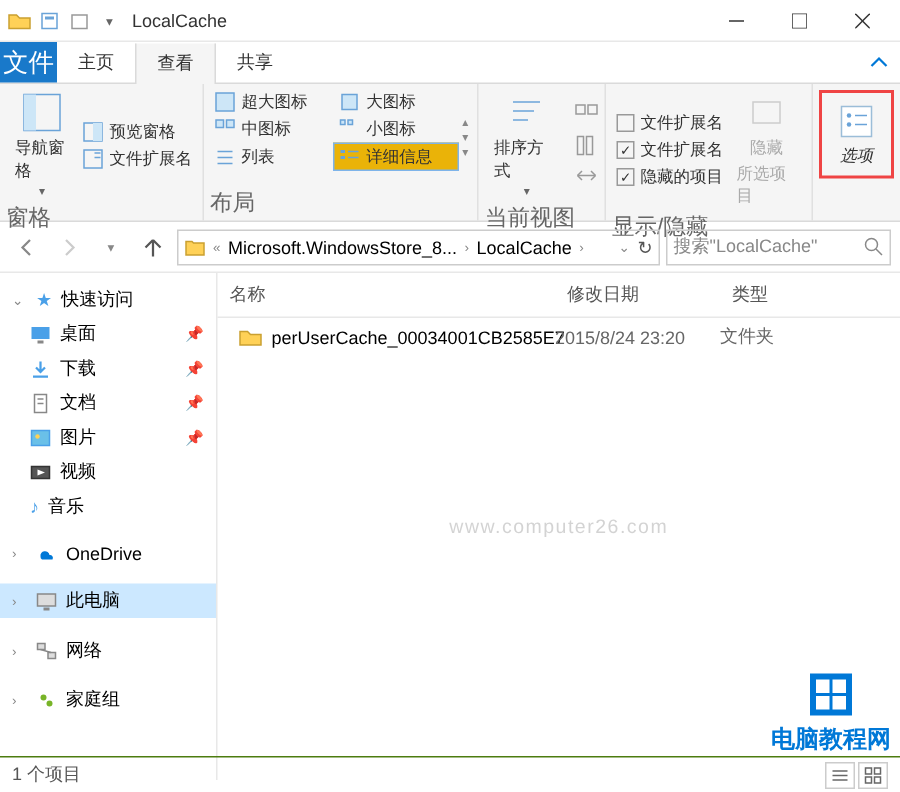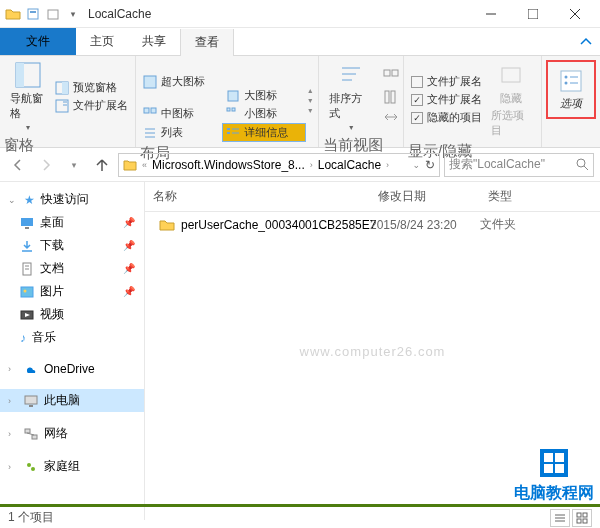--- a/index.html
+++ b/index.html
@@ -6,21 +6,21 @@
 body { background: #fff; width: 600px; height: 528px; overflow: hidden; position: relative; }
 
 .titlebar { height: 28px; display: flex; align-items: center; padding: 0 4px; border-bottom: 1px solid #e8e8e8; }
 .titlebar .icons { display: flex; gap: 2px; align-items: center; }
 .titlebar .icons .ic { width: 18px; height: 18px; display: flex; align-items: center; justify-content: center; border: 1px solid transparent; }
 .titlebar .title { margin-left: 6px; font-size: 12px; color: #333; }
 .winctrl { margin-left: auto; display: flex; }
 .winctrl .btn { width: 42px; height: 26px; display: flex; align-items: center; justify-content: center; color: #555; }
 
 .tabs { height: 28px; display: flex; align-items: stretch; background: #fff; border-bottom: 1px solid #dadada; }
-.tab-file { background: #1979ca; color: #000000; font-size: 12px; padding: 0 26px; display: flex; align-items: center; }
+.tab-file { background: #1979ca; color: #ffffff; font-size: 17px; padding: 0 2px; display: flex; align-items: center; }
 .tab { font-size: 12px; padding: 0 14px; display: flex; align-items: center; color: #333; }
 .tab.active { background: #f5f5f5; border-left: 1px solid #dadada; border-right: 1px solid #dadada; position: relative; top: 1px; }
 .tabs .expand { margin-left: auto; padding: 0 8px; display: flex; align-items: center; color: #0078d7; }
 
 .ribbon { background: #f5f5f5; border-bottom: 1px solid #dadada; height: 92px; display: flex; font-size: 11px; color: #333; }
 .rgroup { border-right: 1px solid #e0e0e0; display: flex; flex-direction: column; padding: 3px 4px 0; }
 .rgroup .body { flex: 1; display: flex; }
 .rgroup .label { text-align: left; font-size: 15px; color: #666; padding: 2px 0; }
 .vstack { display: flex; flex-direction: column; gap: 1px; }
 .hitem { display: flex; align-items: center; gap: 4px; padding: 1px 3px; white-space: nowrap; }
@@ -54,21 +54,21 @@
 .cols { display: flex; border-bottom: 1px solid #e8e8e8; color: #555; }
 .cols div { padding: 6px 8px; }
 .col-name { width: 225px; }
 .col-date { width: 110px; }
 .col-type { flex: 1; }
 .row { display: flex; align-items: center; padding: 4px 0; }
 .row .c-name { width: 225px; display: flex; align-items: center; gap: 6px; padding-left: 14px; }
 .row .c-date { width: 110px; color: #666; }
 .row .c-type { flex: 1; color: #666; }
 
-.statusbar { position: absolute; bottom: 0; left: 0; right: 0; height: 24px; border-top: 3px solid #4d7c0f; display: flex; align-items: center; padding: 0 8px; font-size: 12px; color: #555; }
+.statusbar { position: absolute; bottom: 0; left: 0; right: 0; height: 24px; border-top: 1px solid #4d7c0f; display: flex; align-items: center; padding: 0 8px; font-size: 12px; color: #555; }
 .statusbar .viewbtns { margin-left: auto; display: flex; gap: 2px; }
 .statusbar .vb { width: 20px; height: 18px; border: 1px solid #ccc; display: flex; align-items: center; justify-content: center; }
 
 .watermark { position: absolute; left: 50%; top: 50%; transform: translate(-50%,-50%); font-size: 13px; color: rgba(130,130,130,0.35); pointer-events: none; letter-spacing: 1px; }
 .brand { position: absolute; right: 6px; bottom: 24px; display: flex; align-items: center; gap: 6px; flex-direction: column; }
 .brand .bic { width: 28px; height: 28px; background: #0078d7; display: grid; grid-template-columns: 1fr 1fr; grid-template-rows: 1fr 1fr; gap: 2px; padding: 4px; }
 .brand .bic div { background: #fff; }
 .brand .btxt { color: #0078d7; font-size: 16px; font-weight: bold; }
 
 svg { display: block; }
@@ -114,22 +114,22 @@
           <line x1="0" y1="0" x2="10" y2="10" stroke="#333"></line>
           <line x1="10" y1="0" x2="0" y2="10" stroke="#333"></line>
         </svg>
       </div>
   </div>
 </div>
 
 <div class="tabs">
   <div class="tab-file">文件</div>
   <div class="tab">主页</div>
+  <div class="tab active">查看</div>
   <div class="tab">共享</div>
-  <div class="tab active">查看</div>
   <div class="expand">
     <svg width="12" height="12">
         <path d="M1 8 L6 3 L11 8" fill="none" stroke="#0078d7" stroke-width="1.5"></path>
       </svg>
   </div>
 </div>
 
 <div class="ribbon">
 
   <div class="rgroup" style="width:138px;">
@@ -174,21 +174,21 @@
       <div class="vstack" style="flex:1;">
         <div style="display:flex;">
           <div class="hitem" style="flex:1;">
               <span class="ic">
                 <svg width="14" height="14">
                   <rect x="1" y="1" width="12" height="12" fill="#cde6f7" stroke="#6aa3d8"></rect>
                 </svg>
               </span>
               <span>超大图标</span>
             </div>
-          <div class="hitem" style="flex:1;margin-top:28px;">
+          <div class="hitem" style="flex:1;">
               <span class="ic">
                 <svg width="14" height="14">
                   <rect x="2" y="2" width="10" height="10" fill="#cde6f7" stroke="#6aa3d8"></rect>
                 </svg>
               </span>
               <span>大图标</span>
             </div>
         </div>
         <div style="display:flex;">
           <div class="hitem" style="flex:1;">

